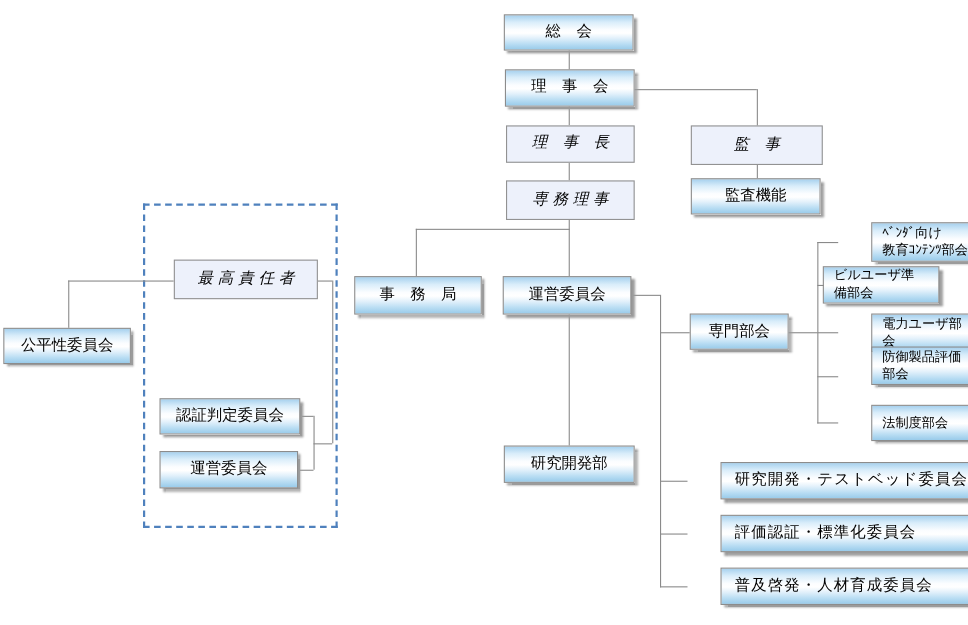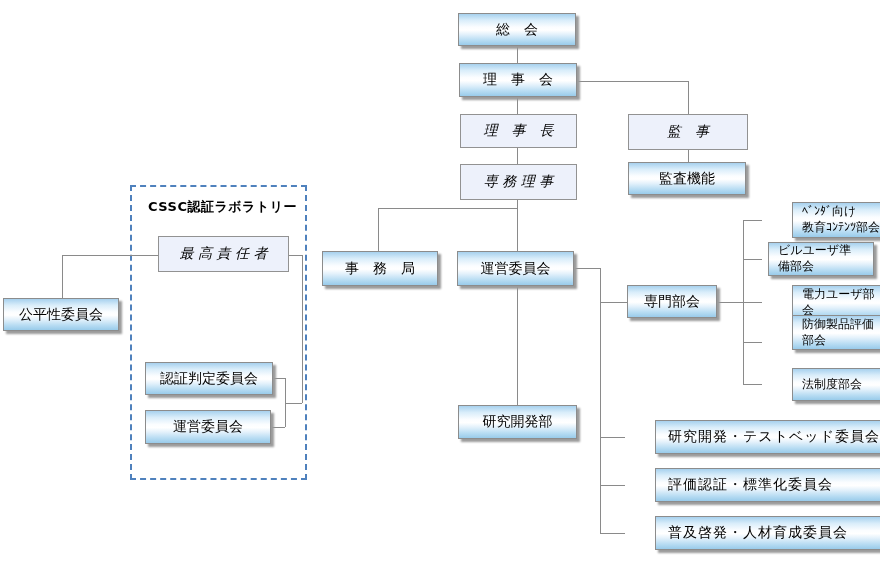--- a/index.html
+++ b/index.html
@@ -38,21 +38,20 @@
     position:absolute;font-weight:bold;font-size:13px;
     text-align:center;z-index:2;letter-spacing:0.5px;
   }
 </style>
 </head>
 <body>
 
 <div class="canvas">
 
   <div class="group" style="left:130px;top:185px;width:177px;height:295px"></div>
-  <div class="gtitle" style="left:140px;top:198px;width:165px">CSSC認証ラボラトリー</div>
 
   <i class="ln" style="left:517px;top:46px;width:1px;height:17px"></i>
   <i class="ln" style="left:517px;top:97px;width:1px;height:17px"></i>
   <i class="ln" style="left:517px;top:148px;width:1px;height:16px"></i>
   <i class="ln" style="left:517px;top:200px;width:1px;height:51px"></i>
   <i class="ln" style="left:577px;top:81px;width:111px;height:1px"></i>
   <i class="ln" style="left:688px;top:81px;width:1px;height:34px"></i>
   <i class="ln" style="left:688px;top:150px;width:1px;height:12px"></i>
   <i class="ln" style="left:378px;top:208px;width:140px;height:1px"></i>
   <i class="ln" style="left:378px;top:208px;width:1px;height:43px"></i>
@@ -87,21 +86,21 @@
   <div class="node f c" style="left:460px;top:164px;width:117px;height:36px">専 務 理 事</div>
   <div class="node g c" style="left:628px;top:162px;width:118px;height:33px">監査機能</div>
 
   <div class="node g c" style="left:322px;top:251px;width:116px;height:35px">事　務　局</div>
   <div class="node g c" style="left:457px;top:251px;width:117px;height:35px">運営委員会</div>
   <div class="node g c" style="left:627px;top:285px;width:90px;height:33px">専門部会</div>
   <div class="node g c" style="left:458px;top:405px;width:119px;height:34px">研究開発部</div>
 
   <div class="node g l small" style="left:762px;top:202px;width:106px;height:36px">ﾍﾞﾝﾀﾞ向け
 教育ｺﾝﾃﾝﾂ部会</div>
-  <div class="node g l small" style="left:738px;top:242px;width:106px;height:34px">ビルユーザ準
+  <div class="node g l small" style="left:718px;top:242px;width:106px;height:34px">ビルユーザ準
 備部会</div>
   <div class="node g l small" style="left:762px;top:285px;width:106px;height:35px">電力ユーザ部
 会</div>
   <div class="node g l small" style="left:762px;top:315px;width:106px;height:35px">防御製品評価
 部会</div>
   <div class="node g l small" style="left:762px;top:368px;width:106px;height:33px">法制度部会</div>
 
   <div class="node g l wide" style="left:625px;top:420px;width:248px;height:34px">研究開発・テストベッド委員会</div>
   <div class="node g l wide" style="left:625px;top:468px;width:248px;height:34px">評価認証・標準化委員会</div>
   <div class="node g l wide" style="left:625px;top:516px;width:240px;height:34px">普及啓発・人材育成委員会</div>

